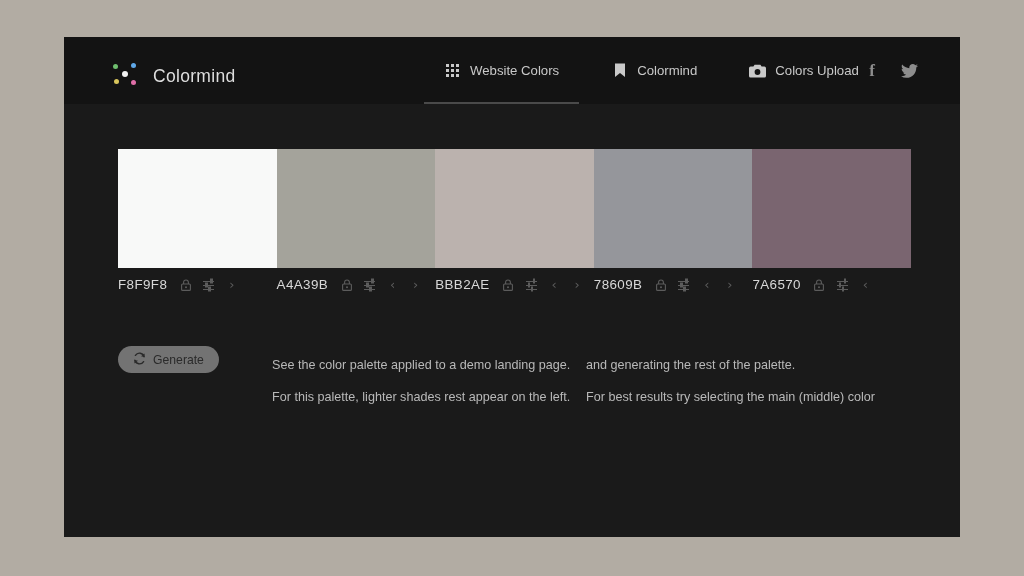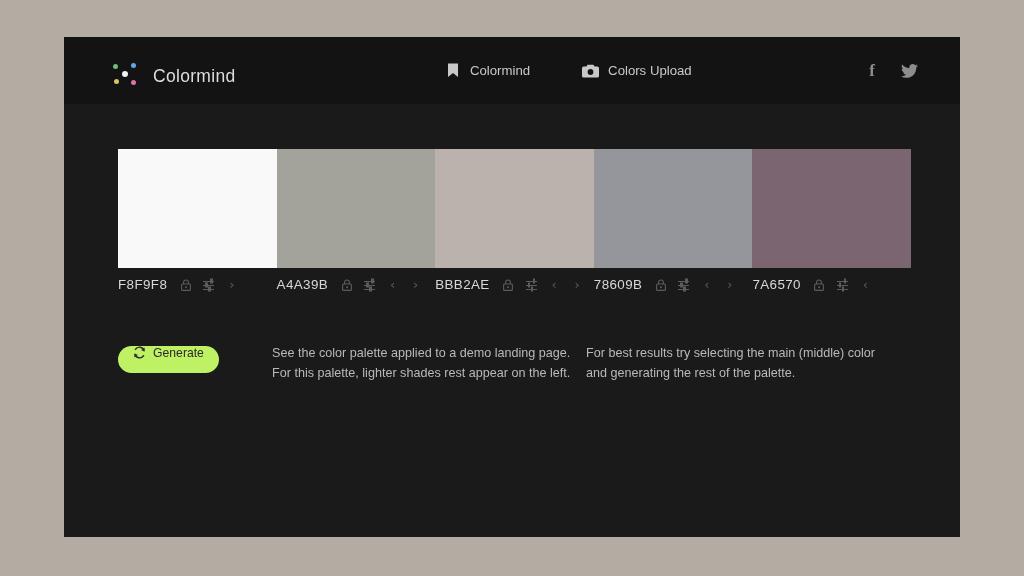--- a/index.html
+++ b/index.html
@@ -214,44 +214,44 @@
   .sl-knob { width: 2.4px; height: 5px; top: 50%; transform: translateY(-50%); }
 
   
   #generate-button {
     position: absolute;
     left: 54px;
     top: 309px;
     width: 101px;
     height: 27px;
     border-radius: 14px;
-    background: #bef264;
-    display: flex;
-    align-items: flex-start;
+    background: #737373;
+    display: flex;
+    align-items: center;
     justify-content: center;
     cursor: pointer;
     border: none;
     padding: 0;
   }
   #generate-label {
     color: #2a2a2a;
     font-size: 12.2px;
     margin-left: 7px;
     white-space: nowrap;
   }
 
   .info-col {
     position: absolute;
     color: #b9b9b9;
     font-size: 12.6px;
     line-height: 20px;
   }
   #info-left  { left: 208px; top: 306px; width: 300px; }
   #info-right { left: 522px; top: 306px; width: 300px; }
-  .info-line { white-space: nowrap; }
+  .info-line { white-space: nowrap; margin-top: 12px; }
 </style>
 </head>
 <body>
 
 <div id="app-card">
 
   <div id="header">
 
     <div id="brand">
       <div id="logo-mark">
@@ -259,20 +259,36 @@
         <i class="dot-blue"></i>
         <i class="dot-white"></i>
         <i class="dot-yellow"></i>
         <i class="dot-pink"></i>
       </div>
       <span id="brand-name">Colormind</span>
     </div>
 
     <nav id="nav">
 
+      <div class="nav-item active">
+        <span class="nav-icon">
+          <span class="grid-icon">
+            <span></span>
+              <span></span>
+              <span></span>
+            <span></span>
+              <span></span>
+              <span></span>
+            <span></span>
+              <span></span>
+              <span></span>
+          </span>
+        </span>
+        <span>Website Colors</span>
+      </div>
 
       <div class="nav-item">
         <span class="nav-icon">
           <svg width="12" height="15" viewBox="0 0 12 15" aria-hidden="true">
             <path d="M1 0.6 H11 V14 L6 10 L1 14 Z" fill="#c9c9c9"></path>
           </svg>
         </span>
         <span>Colormind</span>
       </div>
 
@@ -453,17 +469,17 @@
     </span>
     <span id="generate-label">Generate</span>
   </button>
 
   <div class="info-col" id="info-left">
     <div class="info-line">See the color palette applied to a demo landing page.</div>
     <div class="info-line">For this palette, lighter shades rest appear on the left.</div>
   </div>
 
   <div class="info-col" id="info-right">
+    <div class="info-line">and generating the rest of the palette.</div>
     <div class="info-line">For best results try selecting the main (middle) color</div>
-    <div class="info-line">and generating the rest of the palette.</div>
   </div>
 
 </div>
 
 </body></html>

